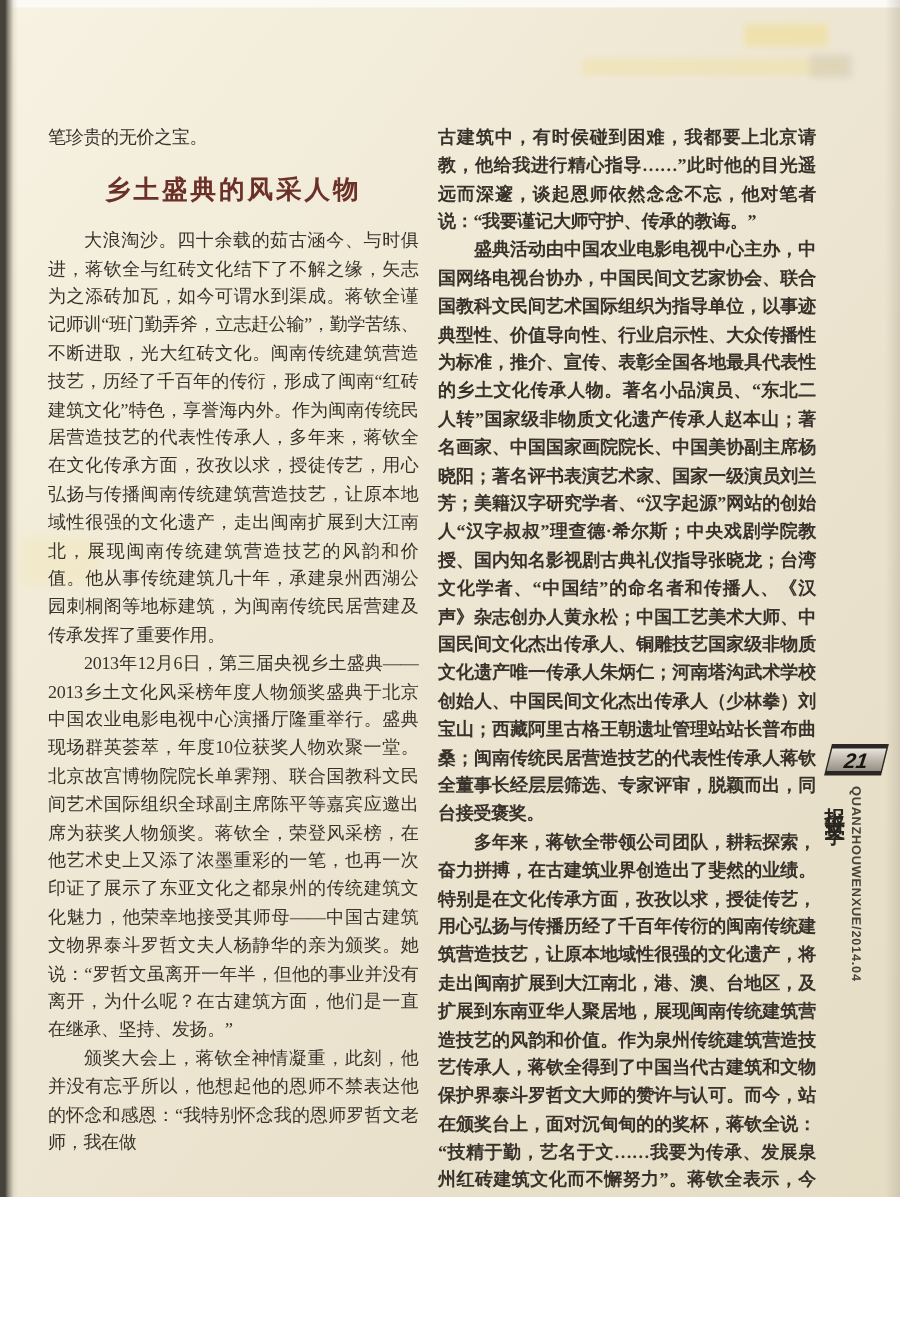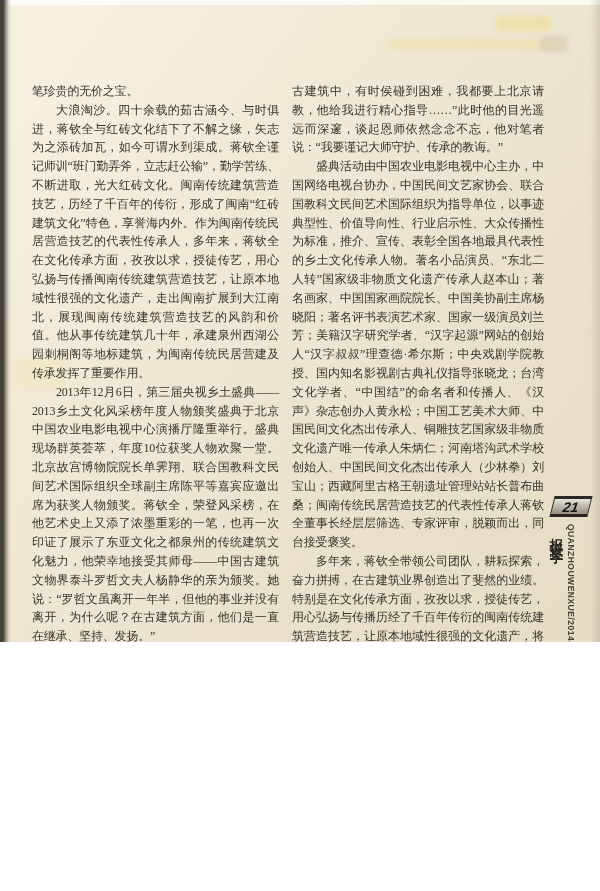--- a/index.html
+++ b/index.html
@@ -1,18 +1,18 @@
 <!DOCTYPE html>
 <html lang="zh"><head>
 <meta charset="utf-8">
 <style>
   html,body{margin:0;padding:0;}
   .page{
     position:relative;
-    width:600px;height:642px;
+    width:600px;height:798px;
     background:linear-gradient(128deg,#f7f2e2 0%,#f0e9d6 35%,#eae2cd 65%,#e5dcc4 100%);
     overflow:hidden;
     font-family:"Liberation Serif","DejaVu Serif",serif;
   }
   
   .edge-top{position:absolute;left:0;top:0;width:600px;height:5px;background:#fbfaf5;}
   .edge-left{position:absolute;left:0;top:0;width:12px;height:891px;
     background:linear-gradient(90deg,#45423a 0%,#45423a 28%,#8d887a 45%,rgba(180,173,156,0.25) 75%,rgba(180,173,156,0) 100%);}
   .edge-bottom{position:absolute;left:0;top:877px;width:600px;height:14px;
     background:linear-gradient(180deg,rgba(190,182,164,0) 0%,#b9b1a0 40%,#8f897b 100%);}
@@ -26,21 +26,21 @@
   .ghost4{left:14px;top:358px;width:52px;height:32px;background:#f2e5a6;opacity:.28;filter:blur(3px);}
   
   .col{
     position:absolute;top:82px;
     font-size:12px;line-height:18.8px;
     color:#38322b;
     text-align:justify;
     letter-spacing:-0.2px;
   }
   .col-left{left:32px;width:247px;}
-  .col-right{left:292px;width:252px;}
+  .col-right{left:292px;width:252px;font-weight:bold;}
   .para{margin:0;}
   .para.indent{text-indent:2em;}
   .heading{
     margin:14px 0 12px 0;
     font-size:17px;line-height:24px;
     font-weight:bold;
     text-align:center;
     letter-spacing:2px;
     color:#6b3129;
     text-indent:0;
@@ -83,20 +83,21 @@
 <body>
 
 <div class="page">
   <div class="ghost ghost1"></div>
   <div class="ghost ghost2"></div>
   <div class="ghost ghost3"></div>
   <div class="ghost ghost4"></div>
 
   <div class="col col-left">
       <p class="para">笔珍贵的无价之宝。</p>
+      <h2 class="heading">乡土盛典的风采人物</h2>
       <p class="para indent">大浪淘沙。四十余载的茹古涵今、与时俱进，蒋钦全与红砖文化结下了不解之缘，矢志为之添砖加瓦，如今可谓水到渠成。蒋钦全谨记师训“班门勤弄斧，立志赶公输”，勤学苦练、不断进取，光大红砖文化。闽南传统建筑营造技艺，历经了千百年的传衍，形成了闽南“红砖建筑文化”特色，享誉海内外。作为闽南传统民居营造技艺的代表性传承人，多年来，蒋钦全在文化传承方面，孜孜以求，授徒传艺，用心弘扬与传播闽南传统建筑营造技艺，让原本地域性很强的文化遗产，走出闽南扩展到大江南北，展现闽南传统建筑营造技艺的风韵和价值。他从事传统建筑几十年，承建泉州西湖公园刺桐阁等地标建筑，为闽南传统民居营建及传承发挥了重要作用。</p>
       <p class="para indent">2013年12月6日，第三届央视乡土盛典——2013乡土文化风采榜年度人物颁奖盛典于北京中国农业电影电视中心演播厅隆重举行。盛典现场群英荟萃，年度10位获奖人物欢聚一堂。北京故宫博物院院长单霁翔、联合国教科文民间艺术国际组织全球副主席陈平等嘉宾应邀出席为获奖人物颁奖。蒋钦全，荣登风采榜，在他艺术史上又添了浓墨重彩的一笔，也再一次印证了展示了东亚文化之都泉州的传统建筑文化魅力，他荣幸地接受其师母——中国古建筑文物界泰斗罗哲文夫人杨静华的亲为颁奖。她说：“罗哲文虽离开一年半，但他的事业并没有离开，为什么呢？在古建筑方面，他们是一直在继承、坚持、发扬。”</p>
       <p class="para indent">颁奖大会上，蒋钦全神情凝重，此刻，他并没有忘乎所以，他想起他的恩师不禁表达他的怀念和感恩：“我特别怀念我的恩师罗哲文老师，我在做</p>
     </div>
   <div class="col col-right">
       <p class="para">古建筑中，有时侯碰到困难，我都要上北京请教，他给我进行精心指导……”此时他的目光遥远而深邃，谈起恩师依然念念不忘，他对笔者说：“我要谨记大师守护、传承的教诲。”</p>
       <p class="para indent">盛典活动由中国农业电影电视中心主办，中国网络电视台协办，中国民间文艺家协会、联合国教科文民间艺术国际组织为指导单位，以事迹典型性、价值导向性、行业启示性、大众传播性为标准，推介、宣传、表彰全国各地最具代表性的乡土文化传承人物。著名小品演员、“东北二人转”国家级非物质文化遗产传承人赵本山；著名画家、中国国家画院院长、中国美协副主席杨晓阳；著名评书表演艺术家、国家一级演员刘兰芳；美籍汉字研究学者、“汉字起源”网站的创始人“汉字叔叔”理查德·希尔斯；中央戏剧学院教授、国内知名影视剧古典礼仪指导张晓龙；台湾文化学者、“中国结”的命名者和传播人、《汉声》杂志创办人黄永松；中国工艺美术大师、中国民间文化杰出传承人、铜雕技艺国家级非物质文化遗产唯一传承人朱炳仁；河南塔沟武术学校创始人、中国民间文化杰出传承人（少林拳）刘宝山；西藏阿里古格王朝遗址管理站站长普布曲桑；闽南传统民居营造技艺的代表性传承人蒋钦全董事长经层层筛选、专家评审，脱颖而出，同台接受褒奖。</p>
       <p class="para indent">多年来，蒋钦全带领公司团队，耕耘探索，奋力拼搏，在古建筑业界创造出了斐然的业绩。特别是在文化传承方面，孜孜以求，授徒传艺，用心弘扬与传播历经了千百年传衍的闽南传统建筑营造技艺，让原本地域性很强的文化遗产，将走出闽南扩展到大江南北，港、澳、台地区，及扩展到东南亚华人聚居地，展现闽南传统建筑营造技艺的风韵和价值。作为泉州传统建筑营造技艺传承人，蒋钦全得到了中国当代古建筑和文物保护界泰斗罗哲文大师的赞许与认可。而今，站在颁奖台上，面对沉甸甸的的奖杯，蒋钦全说：“技精于勤，艺名于文……我要为传承、发展泉州红砖建筑文化而不懈努力”。蒋钦全表示，今后，要更加牢记恩师“弘扬民族建筑文化，创新传统工艺技术”的教诲，脚踏实地，潜心研学，勤于实践，不断提升自身的综合素质，带领公司员工奋力拼搏，创造出一流的业</p>
     </div>
 

